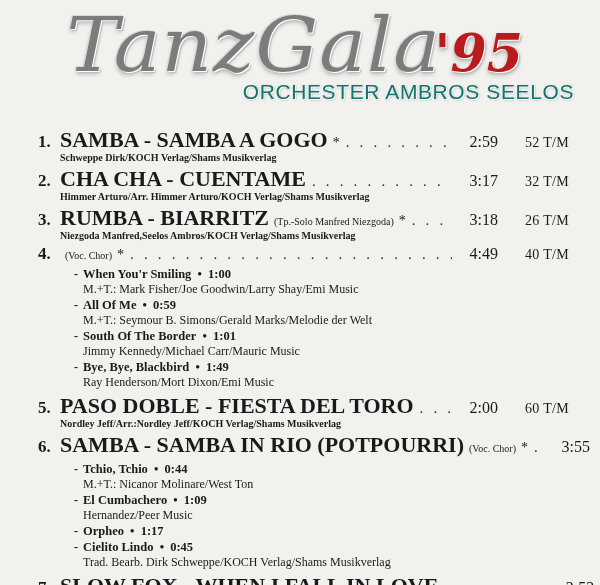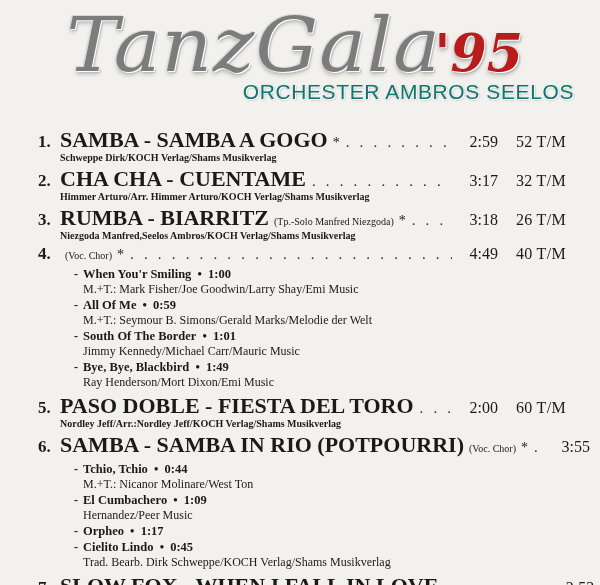--- a/index.html
+++ b/index.html
@@ -114,23 +114,23 @@
     margin: 0 6px;
     min-width: 10px;
   }
   .t-time {
     font-size: 16px;
     flex: 0 0 auto;
     text-align: right;
     width: 40px;
   }
   .t-tm {
-    font-size: 16px;
-    flex: 0 0 auto;
-    text-align: left;
+    font-size: 14px;
+    flex: 0 0 auto;
+    text-align: center;
     width: 62px;
     margin-left: 18px;
     letter-spacing: 0.3px;
   }
   .t-credit {
     font-size: 10px;
     padding-left: 22px;
     margin-top: -2px;
     line-height: 1.2;
     white-space: nowrap;

